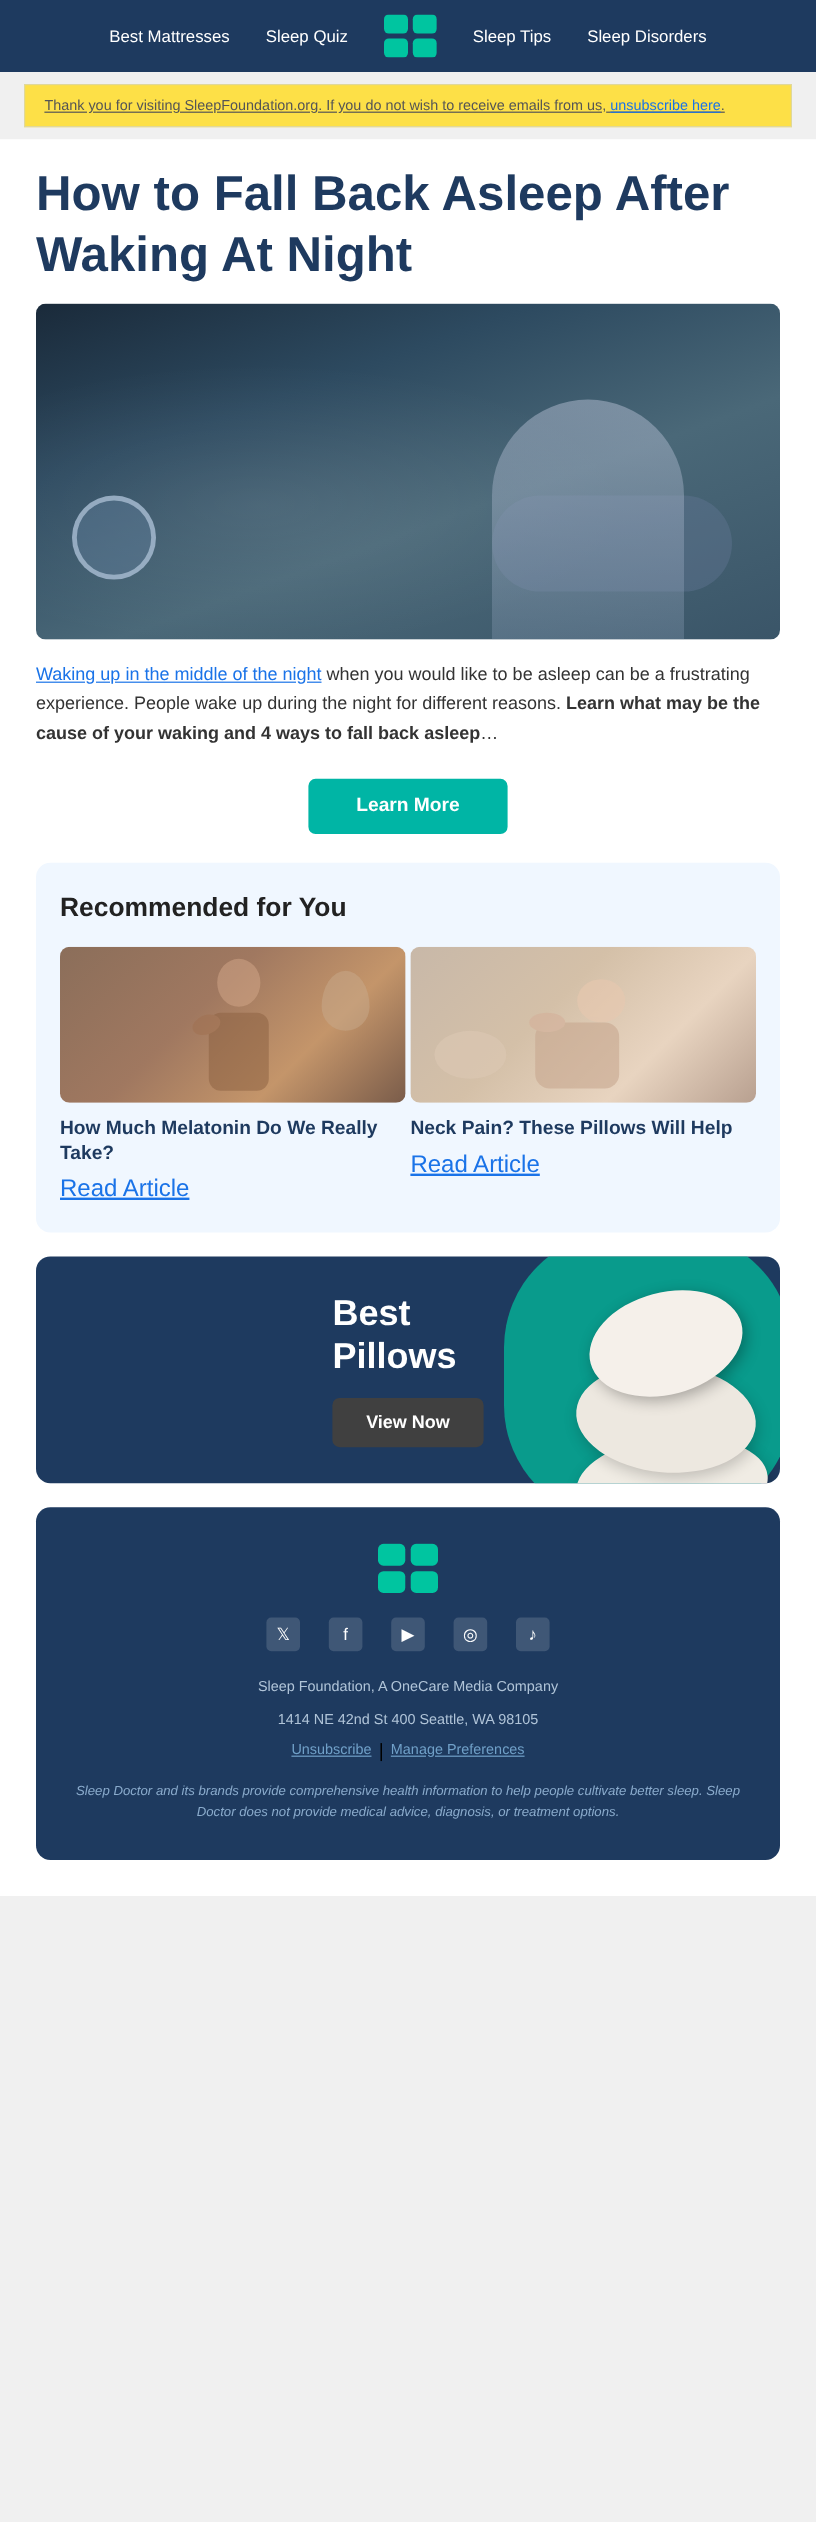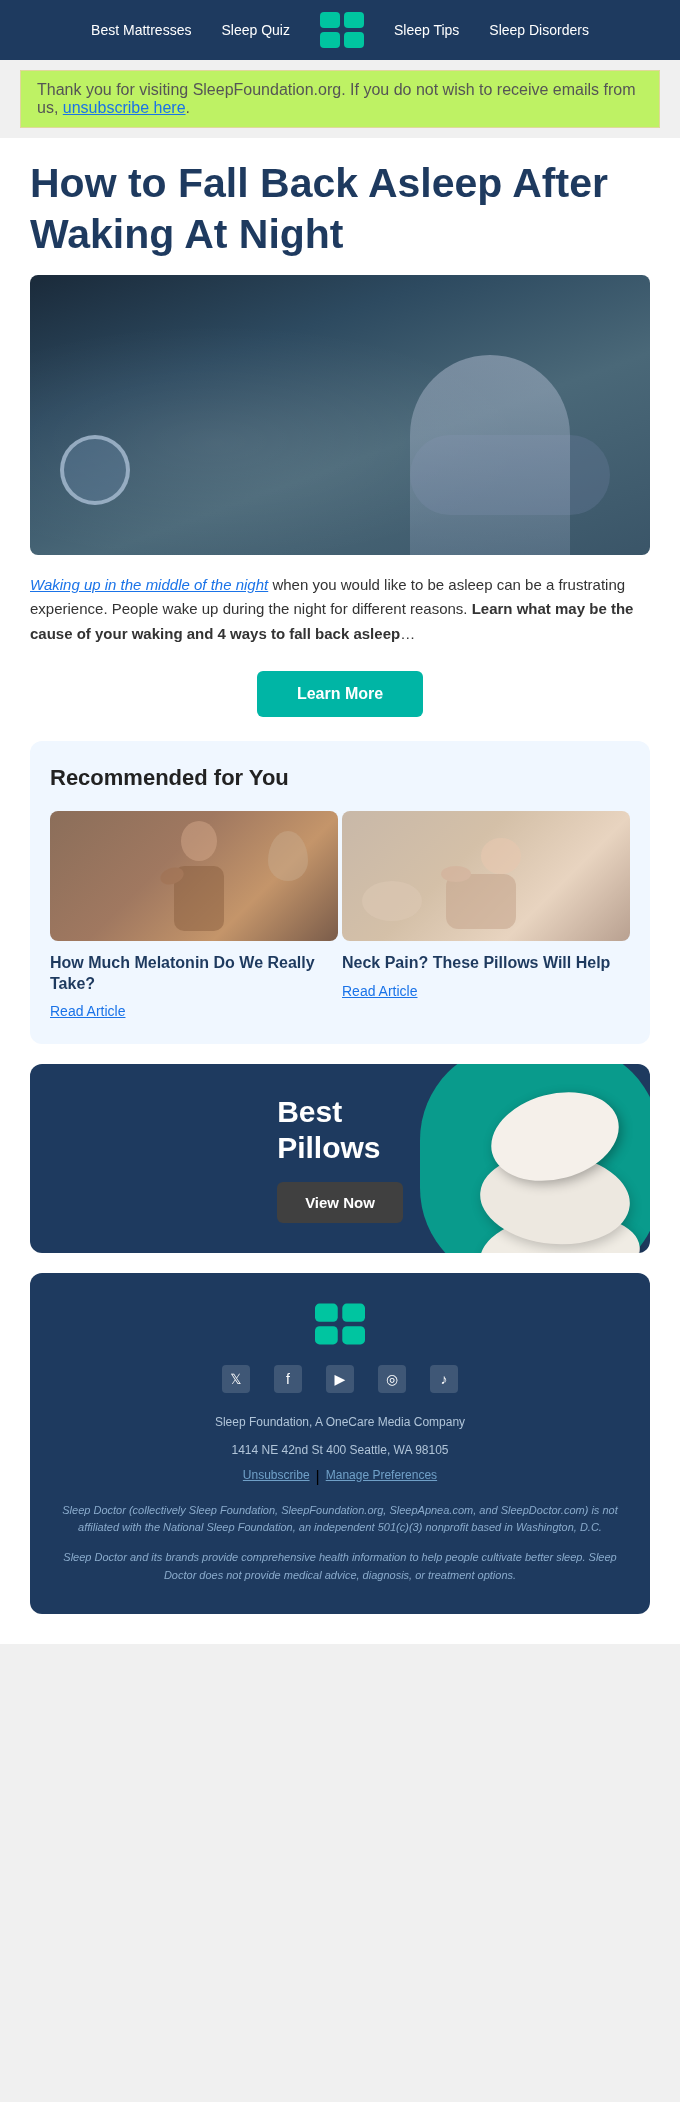--- a/index.html
+++ b/index.html
@@ -29,26 +29,27 @@
       display: flex;
       align-items: center;
     }
     .logo-svg {
       width: 44px;
       height: 36px;
     }
 
     
     .email-banner {
-      background: #bef264;
+      background: #fde047;
       border: 1px solid #e0d89a;
       padding: 10px 16px;
       margin: 10px 20px;
-      font-size: 16px;
+      font-size: 12px;
       color: #555;
+      text-decoration: underline;
     }
     .email-banner a {
       color: #1a73e8;
     }
 
     
     .main-content {
       background: #ffffff;
       padding: 0 30px 30px 30px;
     }
@@ -115,21 +116,20 @@
 
     .article-intro {
       margin-top: 18px;
       font-size: 15px;
       line-height: 1.65;
       color: #333;
     }
     .article-intro a {
       color: #1a73e8;
       text-decoration: underline;
-      font-style: italic;
     }
     .article-intro strong {
       font-weight: 700;
     }
 
     .learn-more-btn {
       display: block;
       margin: 24px auto;
       background: #00b5a5;
       color: #fff;
@@ -211,21 +211,21 @@
     .rec-card-title {
       font-size: 16px;
       font-weight: 700;
       color: #1e3a5f;
       margin-bottom: 8px;
       line-height: 1.3;
     }
     .rec-card-link {
       color: #1a73e8;
       text-decoration: underline;
-      font-size: 14px;
+      font-size: 20px;
       cursor: pointer;
     }
 
     
     .pillows-banner {
       background: #1e3a5f;
       border-radius: 12px;
       margin: 20px 0;
       padding: 30px 24px;
       display: flex;
@@ -482,17 +482,16 @@
 
     <p class="footer-text">Sleep Foundation, A OneCare Media Company</p>
     <p class="footer-text">1414 NE 42nd St 400 Seattle, WA 98105</p>
 
     <div class="footer-links">
       <a href="#">Unsubscribe</a>
       <span>|</span>
       <a href="#">Manage Preferences</a>
     </div>
 
-    <p class="footer-legal">Sleep Doctor (collectively Sleep Foundation, SleepFoundation.org, SleepApnea.com, and SleepDoctor.com) is not affiliated with the National Sleep Foundation, an independent 501(c)(3) nonprofit based in Washington, D.C.</p>
     <p class="footer-legal">Sleep Doctor and its brands provide comprehensive health information to help people cultivate better sleep. Sleep Doctor does not provide medical advice, diagnosis, or treatment options.</p>
   </div>
 
 </div>
 
 </body></html>

